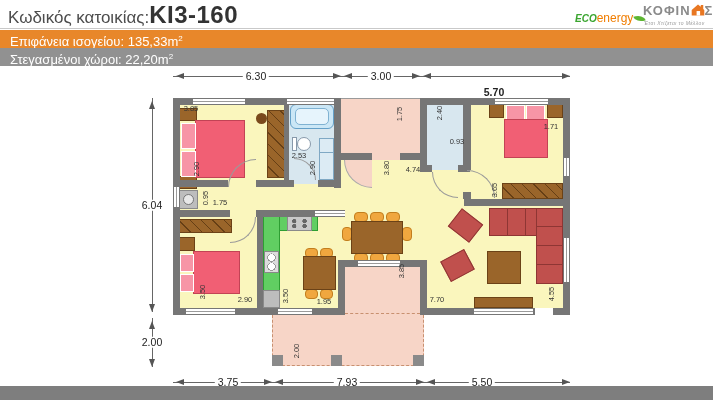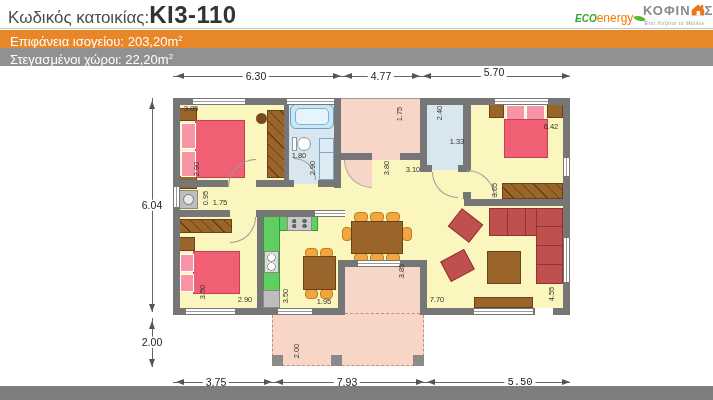--- a/index.html
+++ b/index.html
@@ -54,38 +54,38 @@
   .dim{position:absolute;transform:translate(-50%,-50%);font-size:7.5px;color:#333;
        white-space:nowrap;line-height:1}
   .dim.v{transform:translate(-50%,-50%) rotate(-90deg)}
   .dim.main{font-size:10.5px;background:#fff;padding:0 3px;color:#222}
   .dash{position:absolute;box-sizing:border-box}
 </style>
 </head>
 <body>
 
 <div class="title">
-  <span class="lbl">Κωδικός κατοικίας:</span><span class="code">ΚΙ3-110</span>
+  <span class="lbl">Κωδικός κατοικίας:</span><span class="code">ΚΙ3-160</span>
 </div>
 
 <div class="ecologo">
   <span class="eco">ECO</span><span class="en">energy</span><span class="leaf"></span>
 </div>
 
 <div class="kof">
   <span>ΚΟΦΙΝ</span><svg width="14" height="14" viewBox="0 0 20 20">
       <path d="M1 10 L10 2 L14 5.5 V3 H17.5 V8.5 L19 10 V18 H1 Z" fill="#E87722"></path>
       <rect x="8" y="11.5" width="5" height="6.5" fill="#fff"></rect>
     </svg><span>Σ</span>
 </div>
 <div class="tagline">Έτσι Χτίζεται το Μέλλον</div>
 
 <div class="hr"></div>
 <div class="banner" style="top: 30px; background: rgb(232, 135, 42);">
-  <span>Επιφάνεια ισογείου: 203,20m</span><sup>2</sup>
+  <span>Επιφάνεια ισογείου: 135,33m</span><sup>2</sup>
 </div>
 <div class="banner" style="top: 48px; background: rgb(145, 145, 145);">
   <span>Στεγασμένοι χώροι: 22,20m</span><sup>2</sup>
 </div>
 
 <div class="abs" id="plan" style="left:0;top:0;width:713px;height:400px">
 
   <div class="yellow" style="left:180px;top:105px;width:154px;height:203px"></div>
   <div class="yellow" style="left:341px;top:160px;width:86px;height:100px"></div>
   <div class="yellow" style="left:334px;top:188px;width:7px;height:120px"></div>
@@ -227,43 +227,43 @@
   <span class="arr aR" style="left:416px;top:379px"></span>
   <span class="arr aL" style="left:424px;top:379px"></span>
   <span class="arr aR" style="left:562px;top:379px"></span>
   <span class="arr aU" style="left:149px;top:98px"></span>
   <span class="arr aD" style="left:149px;top:304px"></span>
   <span class="arr aU" style="left:149px;top:318px"></span>
   <span class="arr aD" style="left:149px;top:359px"></span>
 
   <div class="abs" id="dim-layer" style="left:0;top:0;width:571px;height:400px">
       <span class="dim main" style="left: 256px; top: 76px;">6.30</span>
-      <span class="dim main" style="left: 381px; top: 76px;">4.77</span>
-      <span class="dim main" style="left: 494px; top: 72px;">5.70</span>
+      <span class="dim main" style="left: 381px; top: 76px;">3.00</span>
+      <span class="dim main" style="left: 494px; top: 92px; font-weight: bold;">5.70</span>
       <span class="dim main" style="left: 152px; top: 205px;">6.04</span>
       <span class="dim main" style="left: 152px; top: 342px;">2.00</span>
-      <span class="dim main" style="left: 216px; top: 382px;">3.75</span>
+      <span class="dim main" style="left: 228px; top: 382px;">3.75</span>
       <span class="dim main" style="left: 347px; top: 382px;">7.93</span>
-      <span class="dim main" style="left: 520px; top: 382px; font-family: Liberation Mono, monospace;">5.50</span>
+      <span class="dim main" style="left: 482px; top: 382px;">5.50</span>
       <span class="dim" style="left: 191px; top: 109px;">3.85</span>
       <span class="dim v" style="left: 197px; top: 169px;">2.90</span>
-      <span class="dim" style="left: 299px; top: 156px;">1.80</span>
+      <span class="dim" style="left: 299px; top: 156px;">2.53</span>
       <span class="dim v" style="left: 313px; top: 168px;">2.90</span>
       <span class="dim v" style="left: 206px; top: 198px;">0.95</span>
       <span class="dim" style="left: 220px; top: 203px;">1.75</span>
       <span class="dim v" style="left: 203px; top: 292px;">3.50</span>
       <span class="dim" style="left: 245px; top: 300px;">2.90</span>
       <span class="dim v" style="left: 286px; top: 296px;">3.50</span>
       <span class="dim" style="left: 324px; top: 302px;">1.95</span>
       <span class="dim v" style="left: 400px; top: 114px;">1.75</span>
       <span class="dim v" style="left: 387px; top: 168px;">3.80</span>
-      <span class="dim" style="left: 413px; top: 170px;">3.10</span>
+      <span class="dim" style="left: 413px; top: 170px;">4.74</span>
       <span class="dim v" style="left: 440px; top: 113px;">2.40</span>
-      <span class="dim" style="left: 457px; top: 142px;">1.33</span>
-      <span class="dim" style="left: 551px; top: 127px;">6.42</span>
+      <span class="dim" style="left: 457px; top: 142px;">0.93</span>
+      <span class="dim" style="left: 551px; top: 127px;">1.71</span>
       <span class="dim v" style="left: 495px; top: 190px;">3.65</span>
       <span class="dim v" style="left: 402px; top: 271px;">3.85</span>
       <span class="dim" style="left: 437px; top: 300px;">7.70</span>
       <span class="dim v" style="left: 552px; top: 294px;">4.55</span>
       <span class="dim v" style="left: 297px; top: 351px;">2.00</span>
     </div>
 </div>
 
 <div class="bottombar" style="background: rgb(126, 126, 126);"></div>
 

